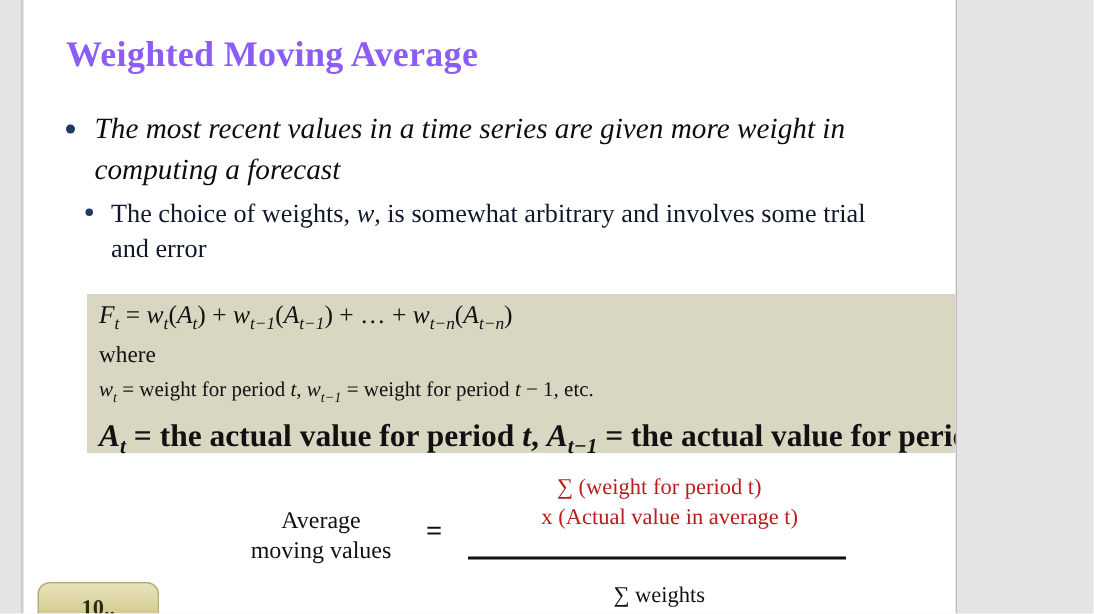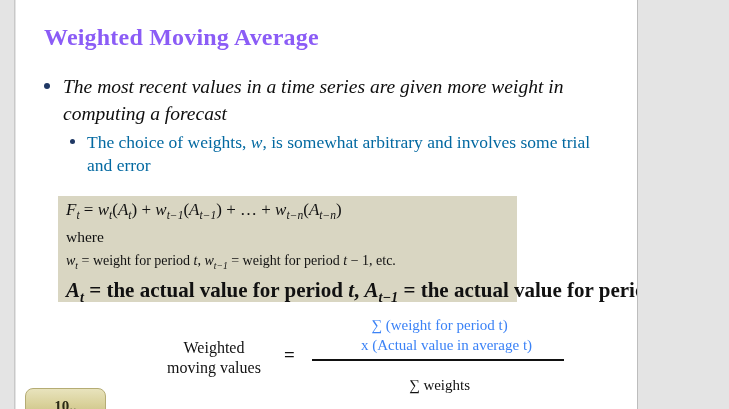--- a/index.html
+++ b/index.html
@@ -68,41 +68,42 @@
     position: absolute;
     left: 0px; top: 9px;
     width: 6px; height: 6px;
     background: #1f3864;
     border-radius: 50%;
   }
   .bullet-l1 .txt { display: block; margin-left: 19px; font-style: italic; }
 
   .bullet-l2 {
     position: absolute;
-    left: 54px; top: 131px;
+    left: 41px; top: 131px;
     width: 520px;
     font-size: 17.5px;
-    color: #0369a1;
+    color: #0f172a;
     line-height: 1.34;
   }
   .bullet-l2 .dot {
     position: absolute;
     left: 0px; top: 8px;
     width: 5px; height: 5px;
     background: #1f3864;
     border-radius: 50%;
   }
   .bullet-l2 .txt { display: block; margin-left: 17px; }
 
   
   .formula-panel {
     position: absolute;
     left: 42px; top: 196px;
-    width: 459px; height: 106px;
+    width: 578px; height: 106px;
     background: #d9d6c2;
+    padding-left: 48px;
   }
   .formula-panel .line {
     position: absolute;
     left: 8px;
     color: #111111;
     white-space: nowrap;
   }
   .eq-main  { top: 4px;  font-size: 17px; }
   .eq-where { top: 32px; font-size: 15.5px; }
   .eq-w     { top: 57px; font-size: 14px; }
@@ -134,23 +135,23 @@
     color: #111111;
   }
   .frac-body {
     position: absolute;
     left: 168px; top: 0px;
     width: 255px;
   }
   .frac-num {
     text-align: center;
     font-size: 15px;
-    color: #3b82f6;
+    color: #b91c1c;
     line-height: 1.3;
-    padding-bottom: 4px;
+    padding-bottom: 16px;
   }
   .frac-num .l2 { display: block; padding-left: 14px; }
   .frac-bar {
     height: 2px;
     background: #111111;
     width: 252px;
   }
   .frac-den {
     text-align: center;
     font-size: 15px;
@@ -225,21 +226,21 @@
 
       <div class="line eq-a">
         <span class="it">A</span><sub>t</sub> = the actual value for period <span class="it">t</span>, <span class="it">A</span><sub>t−1</sub> = the actual value for period <span class="it">t</span> − 1, etc.
       </div>
 
     </div>
 
     <div class="fraction-block">
 
       <div class="frac-label">
-        <span>Weighted</span><br>
+        <span>Average</span><br>
         <span>moving values</span>
       </div>
 
       <div class="frac-eq">=</div>
 
       <div class="frac-body">
         <div class="frac-num">
           <span>∑ (weight for period t)</span>
           <span class="l2">x (Actual value in average t)</span>
         </div>

